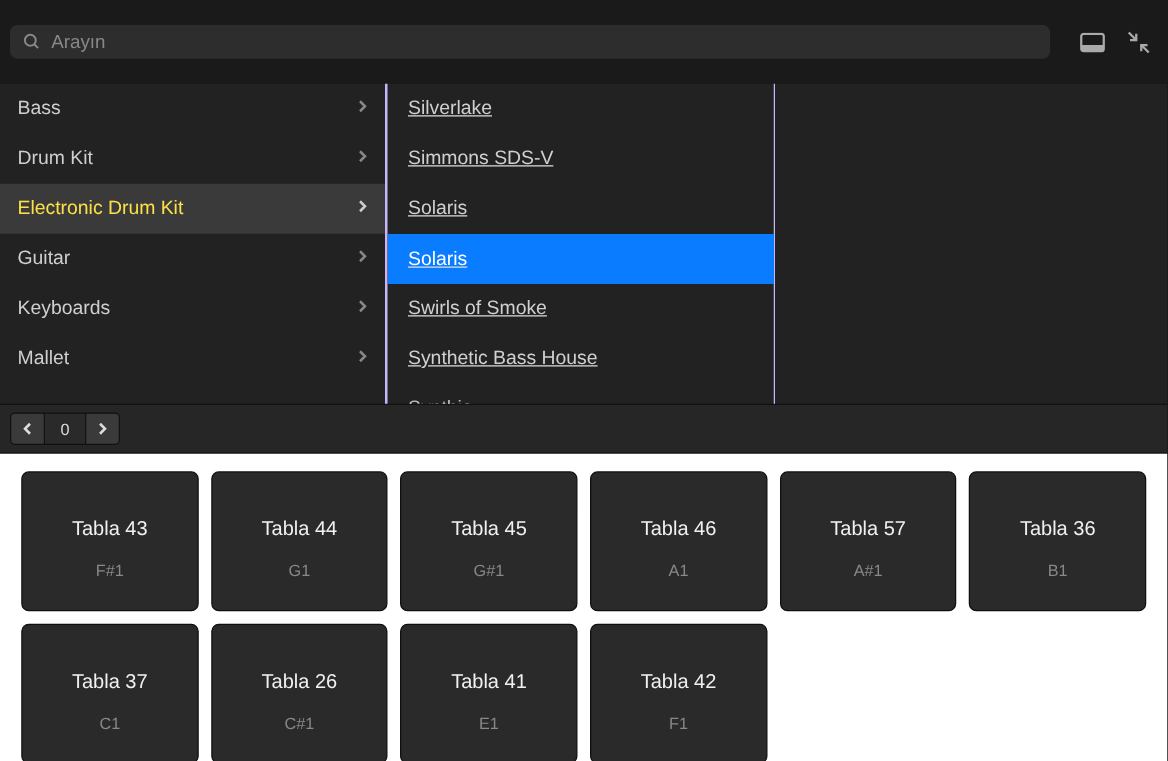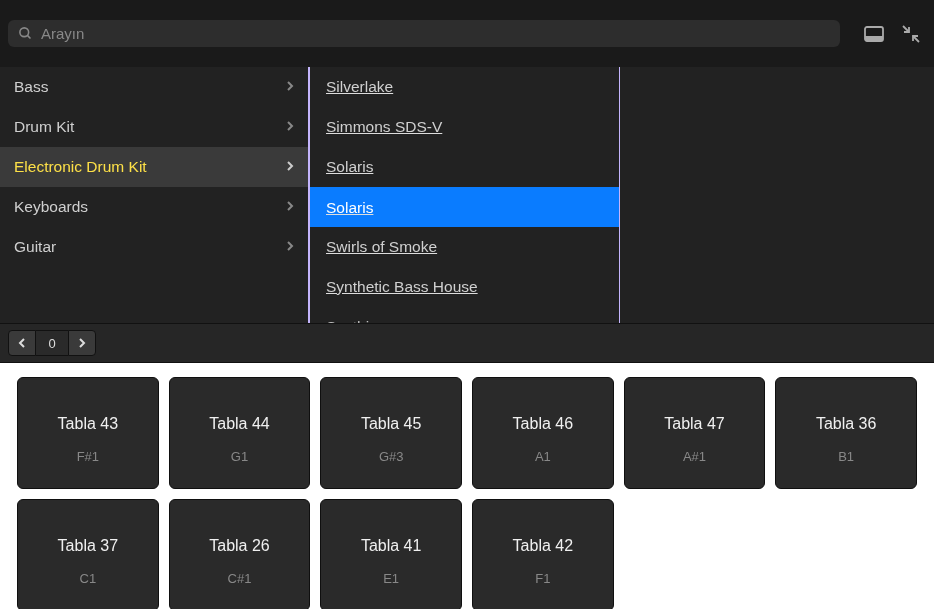--- a/index.html
+++ b/index.html
@@ -235,27 +235,33 @@
             <polyline points="2,2 6,6 2,10"></polyline>
           </svg></span>
       </div>
       <div class="cat-item selected">
         <span>Electronic Drum Kit</span>
         <span class="chev"><svg width="8" height="12" viewBox="0 0 8 12" fill="none" stroke="currentColor" stroke-width="2">
             <polyline points="2,2 6,6 2,10"></polyline>
           </svg></span>
       </div>
       <div class="cat-item">
+        <span>Guitar</span>
+        <span class="chev"><svg width="8" height="12" viewBox="0 0 8 12" fill="none" stroke="currentColor" stroke-width="2">
+            <polyline points="2,2 6,6 2,10"></polyline>
+          </svg></span>
+      </div>
+      <div class="cat-item">
         <span>Keyboards</span>
         <span class="chev"><svg width="8" height="12" viewBox="0 0 8 12" fill="none" stroke="currentColor" stroke-width="2">
             <polyline points="2,2 6,6 2,10"></polyline>
           </svg></span>
       </div>
       <div class="cat-item">
-        <span>Guitar</span>
+        <span>Mallet</span>
         <span class="chev"><svg width="8" height="12" viewBox="0 0 8 12" fill="none" stroke="currentColor" stroke-width="2">
             <polyline points="2,2 6,6 2,10"></polyline>
           </svg></span>
       </div>
     </div>
   <div class="col-mid" id="col-presets">
       <div class="preset-item">
         <span>Silverlake</span>
       </div>
       <div class="preset-item">
@@ -303,28 +309,28 @@
       <div class="pad">
         <div class="pad-title">Tabla 43</div>
         <div class="pad-note">F#1</div>
       </div>
       <div class="pad">
         <div class="pad-title">Tabla 44</div>
         <div class="pad-note">G1</div>
       </div>
       <div class="pad">
         <div class="pad-title">Tabla 45</div>
-        <div class="pad-note">G#3</div>
+        <div class="pad-note">G#1</div>
       </div>
       <div class="pad">
         <div class="pad-title">Tabla 46</div>
         <div class="pad-note">A1</div>
       </div>
       <div class="pad">
-        <div class="pad-title">Tabla 47</div>
+        <div class="pad-title">Tabla 57</div>
         <div class="pad-note">A#1</div>
       </div>
       <div class="pad">
         <div class="pad-title">Tabla 36</div>
         <div class="pad-note">B1</div>
       </div>
       <div class="pad">
         <div class="pad-title">Tabla 37</div>
         <div class="pad-note">C1</div>
       </div>

